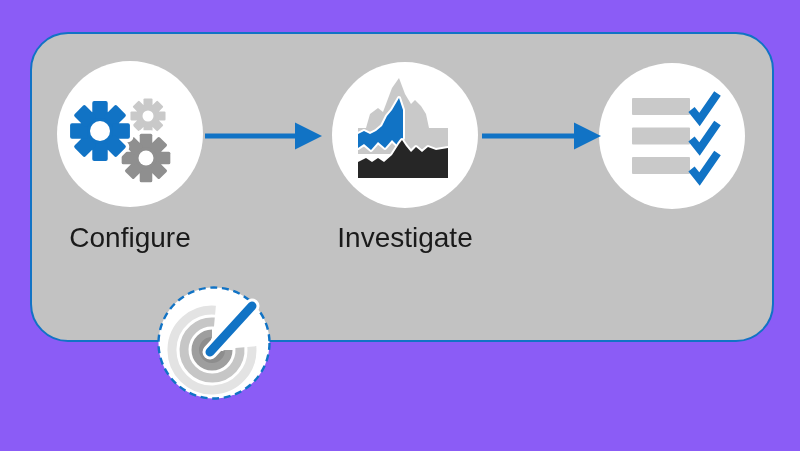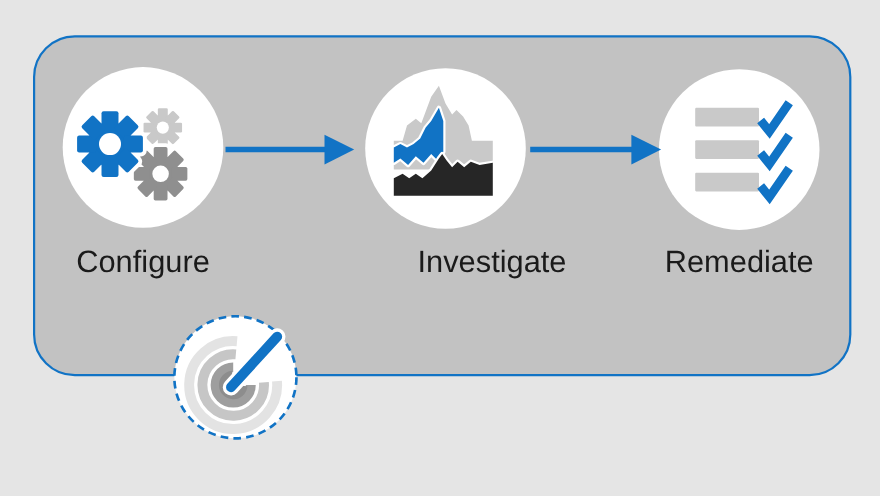--- a/index.html
+++ b/index.html
@@ -1,17 +1,17 @@
 <!DOCTYPE html>
 <html><head>
 <meta charset="utf-8">
 <style>
   html,body{margin:0;padding:0;}
   body{font-family:"Liberation Sans","DejaVu Sans",sans-serif;}
-  .stage{position:relative;width:800px;height:451px;background:#e5e5e5;overflow:hidden;}
+  .stage{position:relative;width:800px;height:451px;background:#8b5cf6;overflow:hidden;}
   .container{
     position:absolute;left:30px;top:32px;width:744px;height:310px;
     background:#c2c2c2;border:2px solid #1173c5;border-radius:38px;box-sizing:border-box;
   }
   .circle{
     position:absolute;width:146px;height:146px;border-radius:50%;background:#ffffff;
   }
   .circle svg{position:absolute;left:0;top:0;}
   .step-label{
     position:absolute;width:220px;text-align:center;
@@ -60,37 +60,36 @@
 
   <div class="circle" style="left:332px;top:62px;">
     <svg width="146" height="146" viewBox="0 0 146 146">
       <g transform="translate(24,14)" stroke="#ffffff" stroke-width="4" stroke-linejoin="round" style="paint-order:stroke">
         <path fill="#c9c9c9" d="M2,52 L10,52 L14,38 L22,32 L27,36 L36,12 L43,2 L49,18 L55,28 L59,24 L65,30 L70,38 L73,52 L92,52 L92,78 L2,78 Z"></path>
         <path fill="#1173c5" d="M2,58 L8,55 L14,58 L20,55 L26,50 L31,40 L36,34 L43,22 L47,34 L47,62 L42,70 L36,64 L29,72 L22,66 L15,74 L8,68 L2,72 Z"></path>
         <path fill="#262626" d="M2,86 L10,82 L16,86 L22,82 L28,86 L36,79 L43,68 L46,64 L50,70 L55,76 L60,71 L66,76 L72,71 L80,74 L92,72 L92,102 L2,102 Z"></path>
       </g>
     </svg>
   </div>
-  <div class="step-label" style="left:295px;top:221px;text-align:right;">Investigate</div>
+  <div class="step-label" style="left:295px;top:221px;">Investigate</div>
 
   <div class="circle" style="left:599px;top:63px;">
     <svg width="146" height="146" viewBox="0 0 146 146">
       <g fill="#c9c9c9">
         <rect x="33" y="35" width="58" height="17" rx="1"></rect>
         <rect x="33" y="64.5" width="58" height="17" rx="1"></rect>
         <rect x="33" y="94" width="58" height="17" rx="1"></rect>
       </g>
       <g fill="none" stroke="#1173c5" stroke-width="8" stroke-linejoin="miter">
         <polyline points="92.5,46.5 100.5,56.5 118.5,30.5"></polyline>
         <polyline points="92.5,76 100.5,86 118.5,60"></polyline>
         <polyline points="92.5,106 100.5,116 118.5,90"></polyline>
       </g>
     </svg>
   </div>
-  <div class="step-label" style="left:562px;top:221px;">Remediate</div>
 
   <svg class="overlay" width="800" height="451" viewBox="0 0 800 451">
     <g>
       <line x1="205" y1="136" x2="297" y2="136" stroke="#1173c5" stroke-width="5"></line>
       <polygon points="322,136 295,122.5 295,149.5" fill="#1173c5"></polygon>
     </g>
     <g>
       <line x1="482" y1="136" x2="576" y2="136" stroke="#1173c5" stroke-width="5"></line>
       <polygon points="601,136 574,122.5 574,149.5" fill="#1173c5"></polygon>
     </g>

